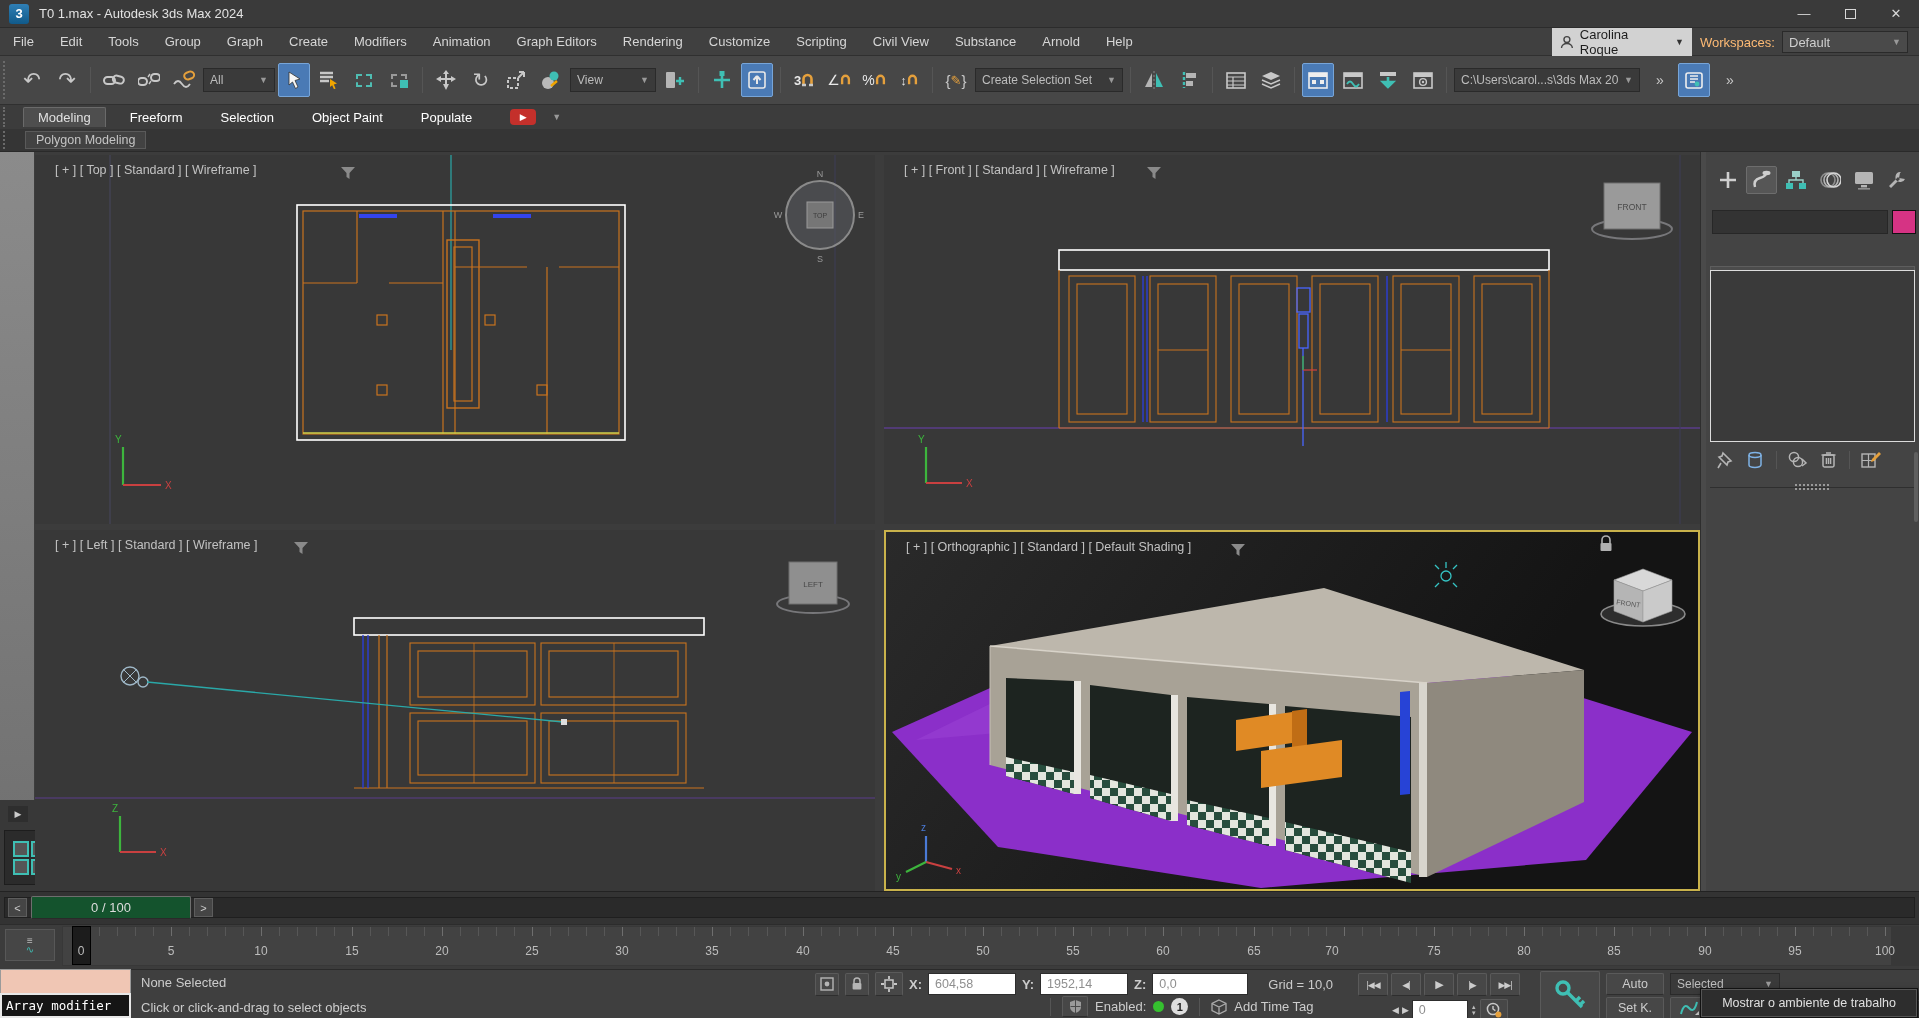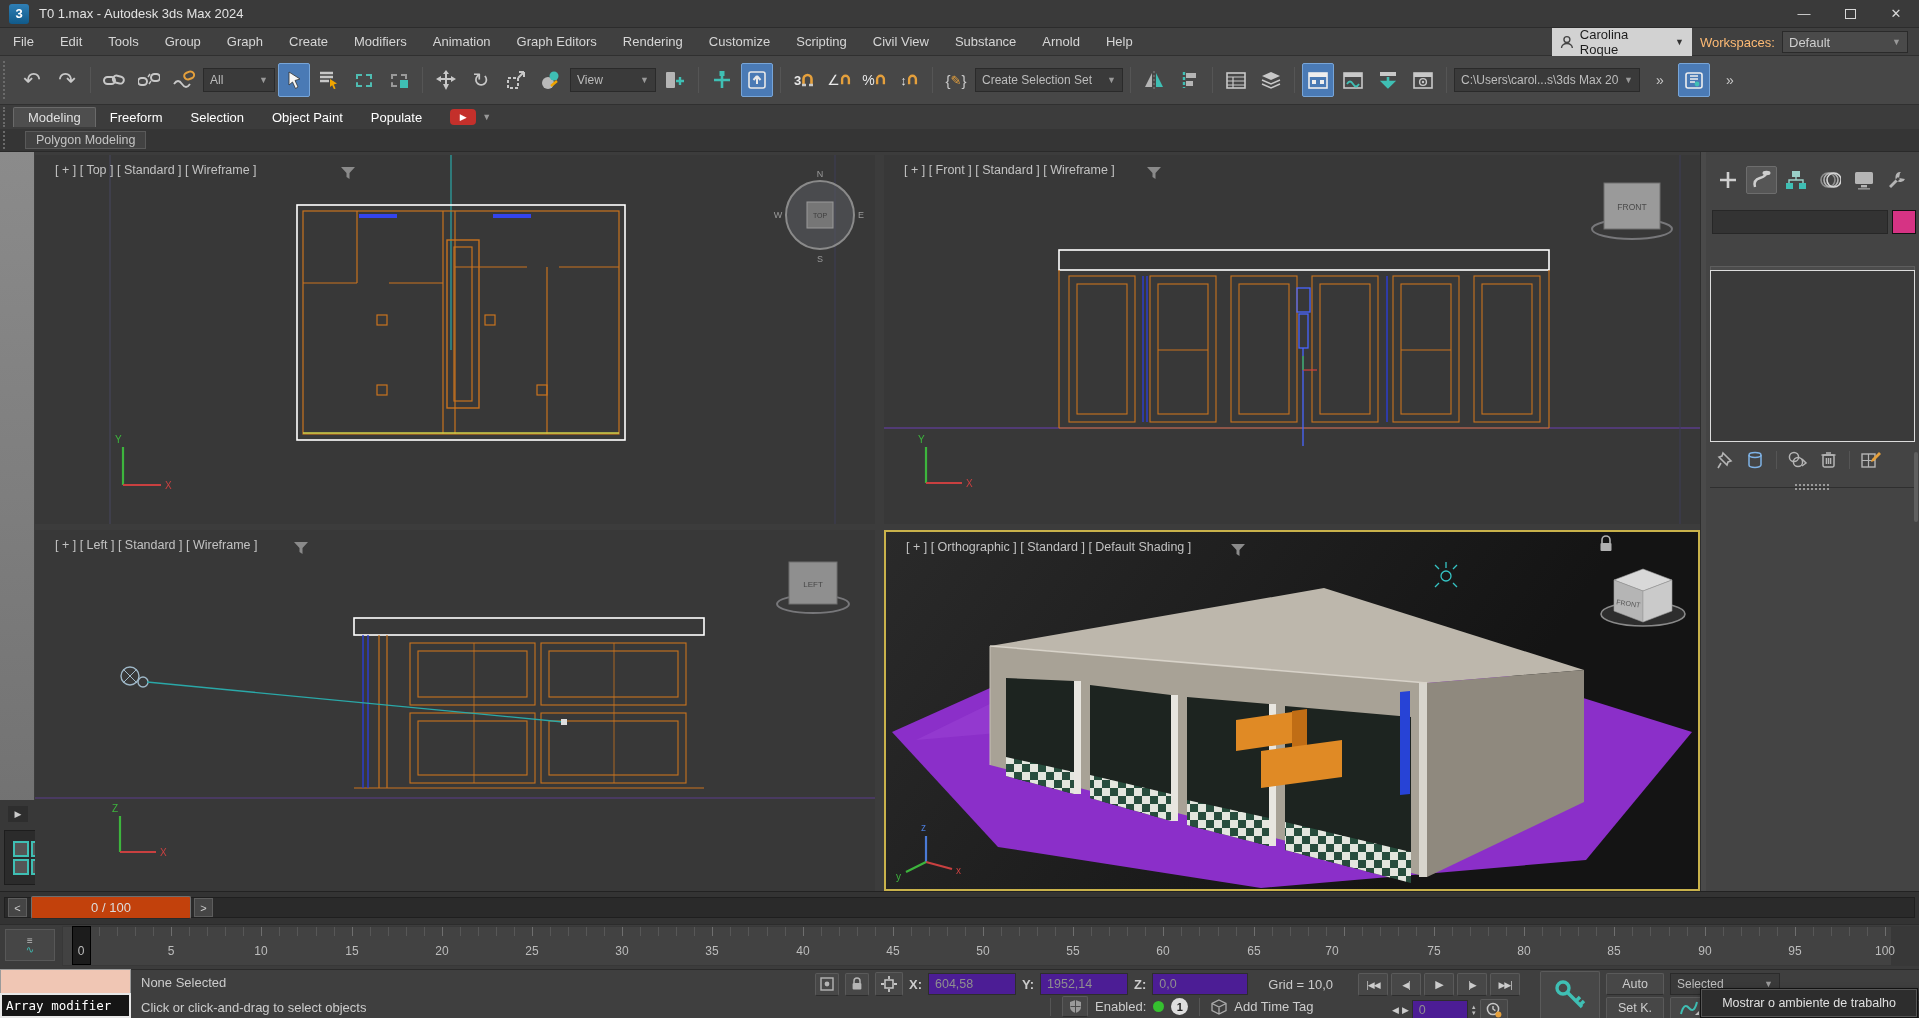--- a/index.html
+++ b/index.html
@@ -25,54 +25,54 @@
   
   #toolbar{left:0;top:56px;width:1919px;height:49px;background:#474747;border-bottom:1px solid #303030;gap:3px;}
   .ti{min-width:32px;height:34px;display:flex;align-items:center;justify-content:center;border-radius:2px;color:#c8c8c8;font-size:17px;position:relative;}
   .ti.active{background:#4a7ab5;border:1px solid #77a5d8;color:#fff;}
   .tdrop{height:24px;background:#3a3a3a;border:1px solid #2a2a2a;color:#bdbdbd;font-size:12px;display:flex;align-items:center;justify-content:space-between;padding:0 6px;}
   .dda{font-size:9px;color:#999;margin-left:6px;}
   .dashbox{width:16px;height:13px;border:2px dashed #4fbdb2;}
   .tealfill{width:8px;height:8px;background:#3fbfb4;position:absolute;right:7px;bottom:9px;}
   .chev{color:#c8c8c8;font-size:14px;letter-spacing:-2px;}
   
-  #ribtabs{left:0;top:105px;width:1919px;height:24px;background:#3c3c3c;gap:0;}
+  #ribtabs{left:0;top:105px;width:1919px;height:24px;background:#3c3c3c;gap:10px;}
   .ribtab{font-size:13px;color:#ffffff;padding:2px 14px;}
   .ribtab.active{background:#4e4e4e;border:1px solid #6a6a6a;border-bottom:none;color:#e0e0e0;border-radius:2px 2px 0 0;}
   #ribpanelrow{left:0;top:129px;width:1919px;height:23px;background:#353535;border-bottom:1px solid #2a2a2a;}
   #polypanel{margin-left:12px;background:#424242;border:1px solid #5a5a5a;color:#c4c4c4;font-size:12.5px;padding:1px 10px;}
   .vidbtn{width:26px;height:16px;background:#c4302b;border-radius:4px;color:#fff;font-size:9px;display:flex;align-items:center;justify-content:center;margin-left:14px;}
   
   #leftstrip{left:0;top:152px;width:35px;height:739px;background:linear-gradient(#8b8b8b,#6f6f6f);border-right:1px solid #3d3d3d;}
   #stripdark{left:0;top:800px;width:35px;height:91px;background:#383838;}
   #stripplay{left:8px;top:806px;width:20px;height:16px;background:#2e2e2e;color:#ccc;font-size:9px;display:flex;align-items:center;justify-content:center;}
   #layoutbtn{left:4px;top:830px;width:52px;height:55px;background:#2b2b2b;border:1px solid #1d1d1d;display:flex;align-items:center;justify-content:center;}
   
   .vp{background:#383838;overflow:hidden;}
   .vplabel{position:absolute;left:20px;top:8px;font-size:12.5px;color:#c2c2c2;z-index:5;white-space:nowrap;}
   .funnel{position:absolute;z-index:5;}
   #vp-ortho{background:linear-gradient(125deg,#2a2a2a,#141414 70%);border:2px solid #c9b24b;}
   
   #timeslider{left:0;top:891px;width:1919px;height:33px;background:#333;border-top:1px solid #222;}
   #tstrack{left:4px;top:897px;width:1911px;height:21px;background:#2a2a2a;border:1px solid #1f1f1f;}
   .tsbtn{position:absolute;top:898px;width:19px;height:19px;background:#454545;border:1px solid #5d5d5d;color:#ccc;font-size:11px;display:flex;align-items:center;justify-content:center;}
-  #tshandle{left:31px;top:896px;width:160px;height:23px;background:#c2410c;border:1px solid #6e6e6e;border-bottom-color:#2a2a2a;border-radius:2px;color:#ddd;font-size:13px;display:flex;align-items:center;justify-content:center;}
+  #tshandle{left:31px;top:896px;width:160px;height:23px;background:#14532d;border:1px solid #6e6e6e;border-bottom-color:#2a2a2a;border-radius:2px;color:#ddd;font-size:13px;display:flex;align-items:center;justify-content:center;}
   #trackbar{left:0;top:924px;width:1919px;height:45px;background:#3c3c3c;border-top:1px solid #2c2c2c;}
   #minicurve{left:5px;top:929px;width:50px;height:32px;background:#464646;border:1px solid #585858;display:flex;flex-direction:column;align-items:center;justify-content:center;color:#bbb;font-size:10px;line-height:9px;}
   #ruler{left:62px;top:926px;width:1830px;height:40px;background:#424242;border:1px solid #383838;}
   #rulerticks{left:81px;top:927px;width:1806px;height:9px;background-image:repeating-linear-gradient(90deg,#6e6e6e 0 1px,transparent 1px 90.2px),repeating-linear-gradient(90deg,#575757 0 1px,transparent 1px 18.04px);}
   .tick{position:absolute;top:944px;transform:translateX(-50%);font-size:12px;color:#bdbdbd;}
   #curframe{left:72px;top:926px;width:19px;height:39px;background:#1c1c1c;border:1px solid #000;}
   #rulerend{left:1892px;top:926px;width:27px;height:40px;background:#383838;}
   
   #statusbar{left:0;top:969px;width:1919px;height:49px;background:#3f3f3f;border-top:1px solid #2a2a2a;}
   #macro{left:0;top:969px;width:131px;height:25px;background:#f0c6b4;border:1px solid #9a9a9a;}
   #listenerbox{left:0;top:993px;width:131px;height:25px;background:#151515;border:2px solid #e8e8e8;color:#fff;font-family:"DejaVu Sans Mono",monospace;font-size:12.5px;display:flex;align-items:center;padding-left:4px;white-space:nowrap;overflow:hidden;}
   .stext{font-size:13px;color:#cccccc;white-space:nowrap;}
-  .sfield{height:22px;background:#4c1d95;border:1px solid #2d2d2d;color:#8f8f8f;font-size:12.5px;display:flex;align-items:center;padding-left:6px;}
+  .sfield{height:22px;background:#ffffff;border:1px solid #2d2d2d;color:#8f8f8f;font-size:12.5px;display:flex;align-items:center;padding-left:6px;}
   .sbtn{background:#474747;border:1px solid #5a5a5a;border-bottom-color:#2e2e2e;border-radius:2px;color:#ccc;display:flex;align-items:center;justify-content:center;}
   .pbtn{width:30px;height:23px;font-size:9px;letter-spacing:-1px;}
   #tooltip{left:1700px;top:988px;width:218px;height:30px;background:#2d2d2d;border:1px solid #121212;box-shadow:2px 3px 6px rgba(0,0,0,.55),0 0 0 1px #555 inset;color:#e0e0e0;font-size:12.5px;display:flex;align-items:center;justify-content:center;z-index:60;white-space:nowrap;}
   
   #cmddivider{left:1700px;top:152px;width:6px;height:739px;background:#4a4a4a;border-left:1px solid #2e2e2e;}
   #cmdpanel{left:1706px;top:152px;width:213px;height:739px;background:#444;}
   .cptab{width:31px;height:28px;display:flex;align-items:center;justify-content:center;border-radius:2px;}
   .cptab.active{background:#565656;border:1px solid #6d6d6d;}
   #cpname{left:6px;top:58px;width:176px;height:24px;background:#333;border:1px solid #272727;}
   #cpswatch{left:186px;top:58px;width:24px;height:24px;background:#d63384;border:1px solid #111;}

